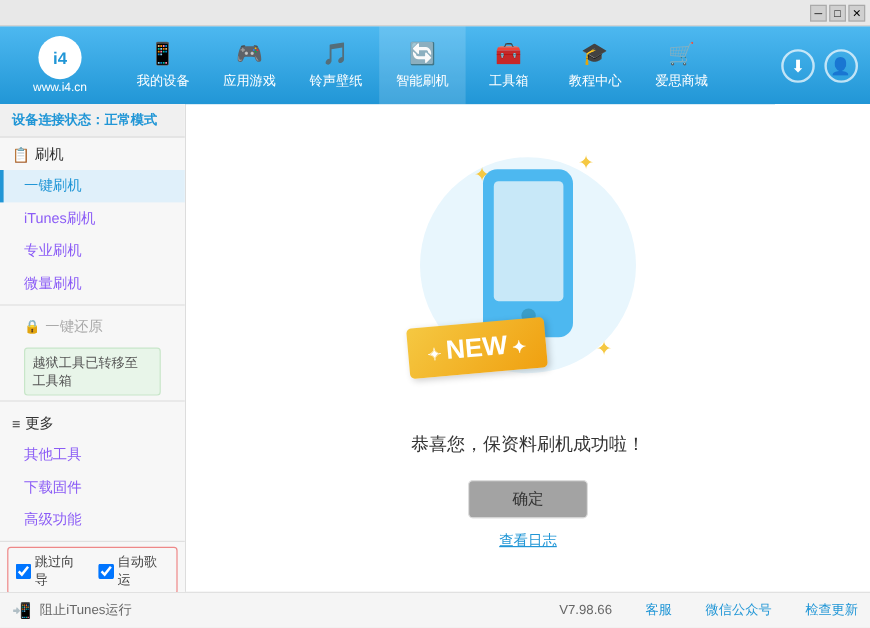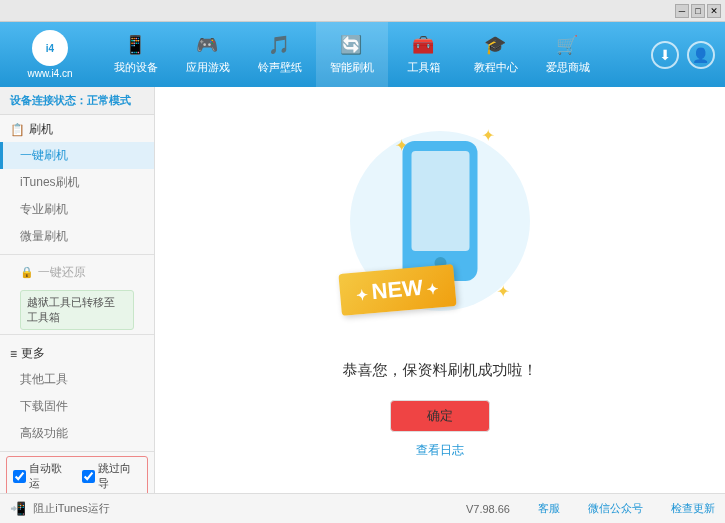--- a/index.html
+++ b/index.html
@@ -40,21 +40,21 @@
       justify-content: center;
       padding: 0 8px;
     }
     .logo-circle {
       width: 36px; height: 36px;
       background: white;
       border-radius: 50%;
       display: flex; align-items: center; justify-content: center;
       color: #2196d6;
       font-weight: bold;
-      font-size: 10px;
+      font-size: 14px;
     }
     .logo-text {
       color: white;
       font-size: 10px;
       margin-top: 2px;
     }
     .nav-items {
       display: flex;
       align-items: center;
       flex: 1;
@@ -121,21 +121,21 @@
       padding: 6px 10px 4px;
       font-size: 12px;
       color: #333;
       display: flex;
       align-items: center;
       gap: 4px;
     }
     .sidebar-item {
       padding: 5px 10px 5px 20px;
       font-size: 12px;
-      color: #737373;
+      color: #8b5cf6;
       cursor: pointer;
     }
     .sidebar-item.active {
       background: #e0f0fa;
       color: #2196d6;
       border-left: 3px solid #2196d6;
       padding-left: 17px;
     }
     .sidebar-divider {
       height: 1px;
@@ -249,32 +249,33 @@
     
     .success-message {
       font-size: 15px;
       color: #333;
       margin-bottom: 20px;
       font-weight: normal;
     }
     .confirm-btn {
       width: 100px;
       height: 32px;
-      background: #ef4444;
+      background: #a3a3a3;
       border: 1px solid #ddd;
       border-radius: 4px;
       cursor: pointer;
       font-size: 13px;
       color: #333;
       margin-bottom: 10px;
     }
     .day-link {
       font-size: 12px;
       color: #2196d6;
       cursor: pointer;
+      text-decoration: underline;
     }
 
     
     .footer {
       height: 30px;
       background: #f5f5f5;
       border-top: 1px solid #ddd;
       display: flex;
       align-items: center;
       padding: 0 10px;
@@ -379,25 +380,25 @@
 
     <div class="sidebar-item">其他工具</div>
     <div class="sidebar-item">下载固件</div>
     <div class="sidebar-item">高级功能</div>
 
     <div class="sidebar-divider"></div>
 
     <div class="checkbox-row" style="border:1px solid #e88;margin:4px 6px;border-radius:3px;padding:4px 6px;">
       <label class="checkbox-label">
         <input type="checkbox" checked="" style="">
-        <span>自动歌运</span>
+        <span>跳过向导</span>
       </label>
       <label class="checkbox-label">
         <input type="checkbox" checked="" style="">
-        <span>跳过向导</span>
+        <span>自动歌运</span>
       </label>
     </div>
 
   </div>
 
   <div class="content">
 
     <div class="phone-illustration">
       <div class="phone-circle-bg"></div>
 

